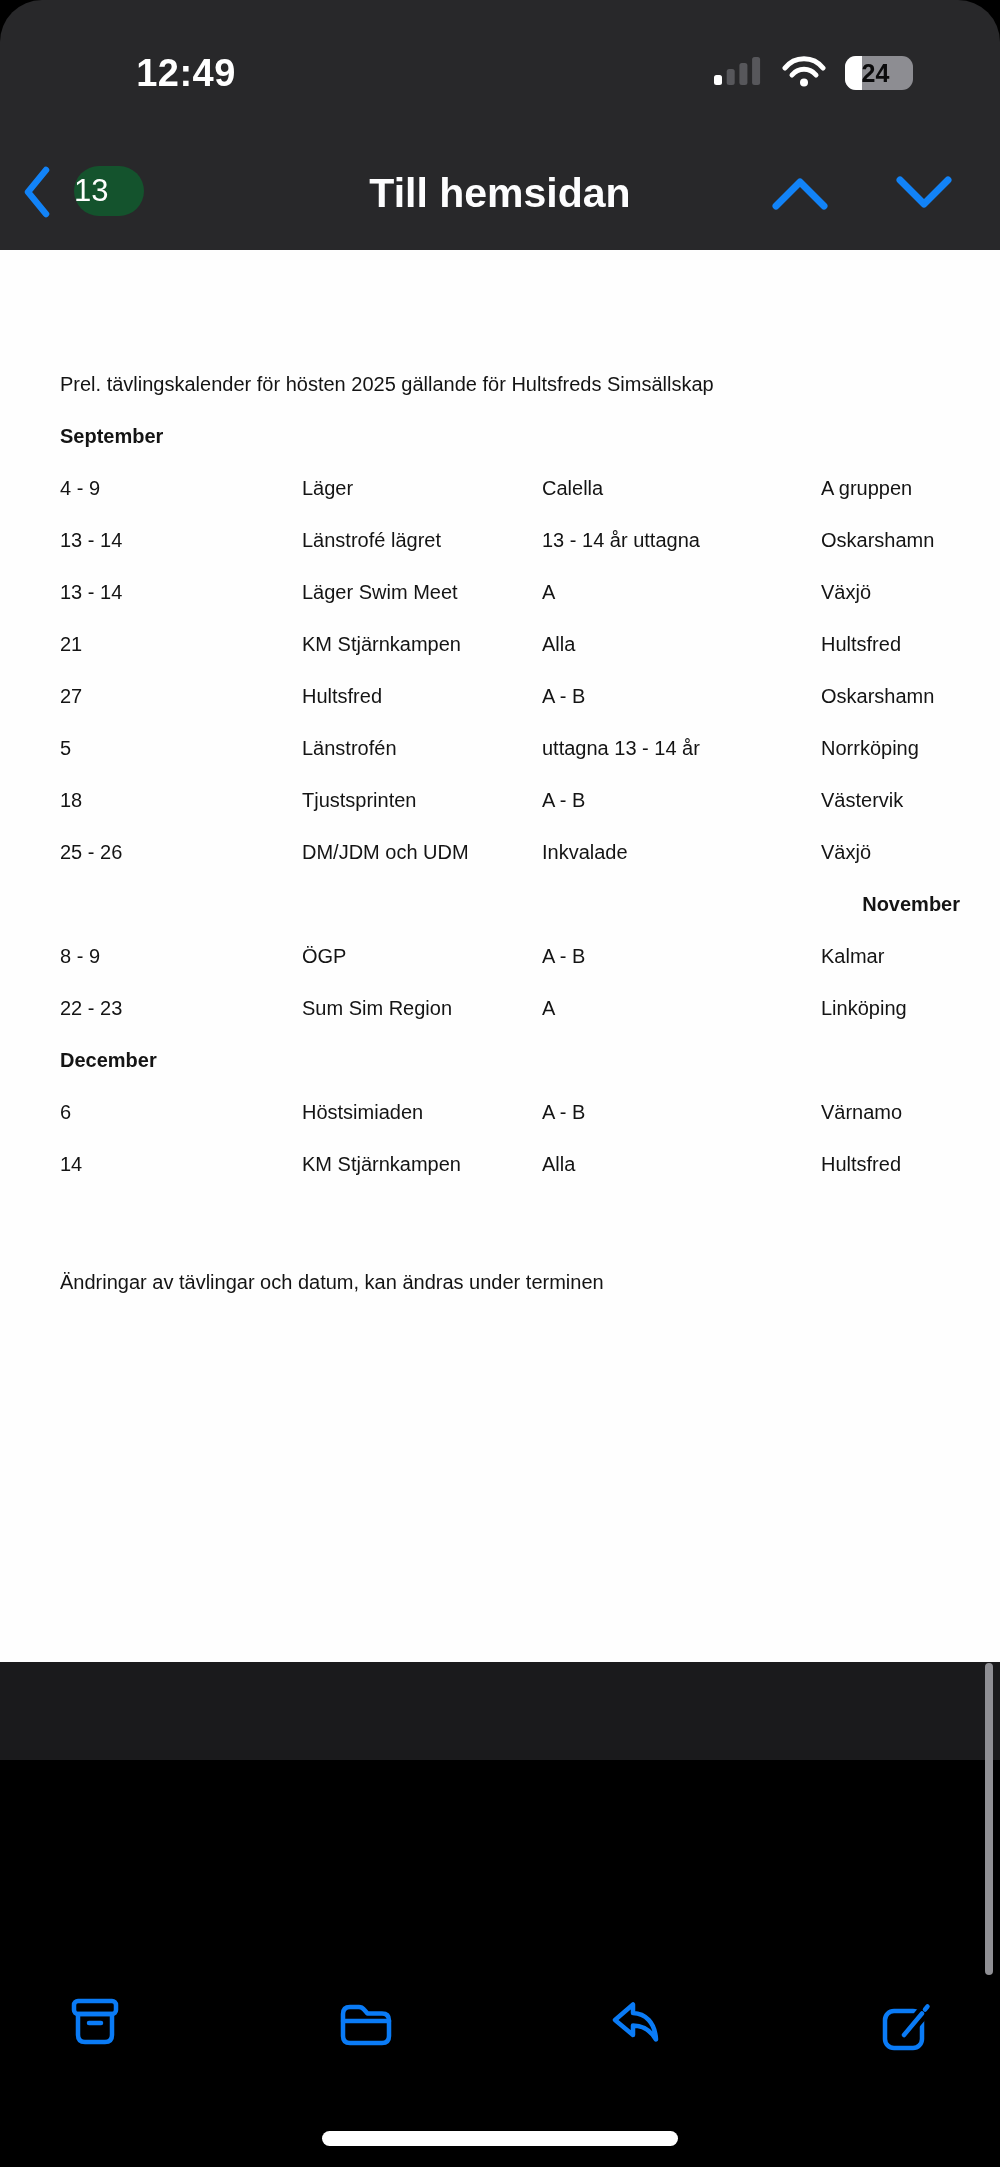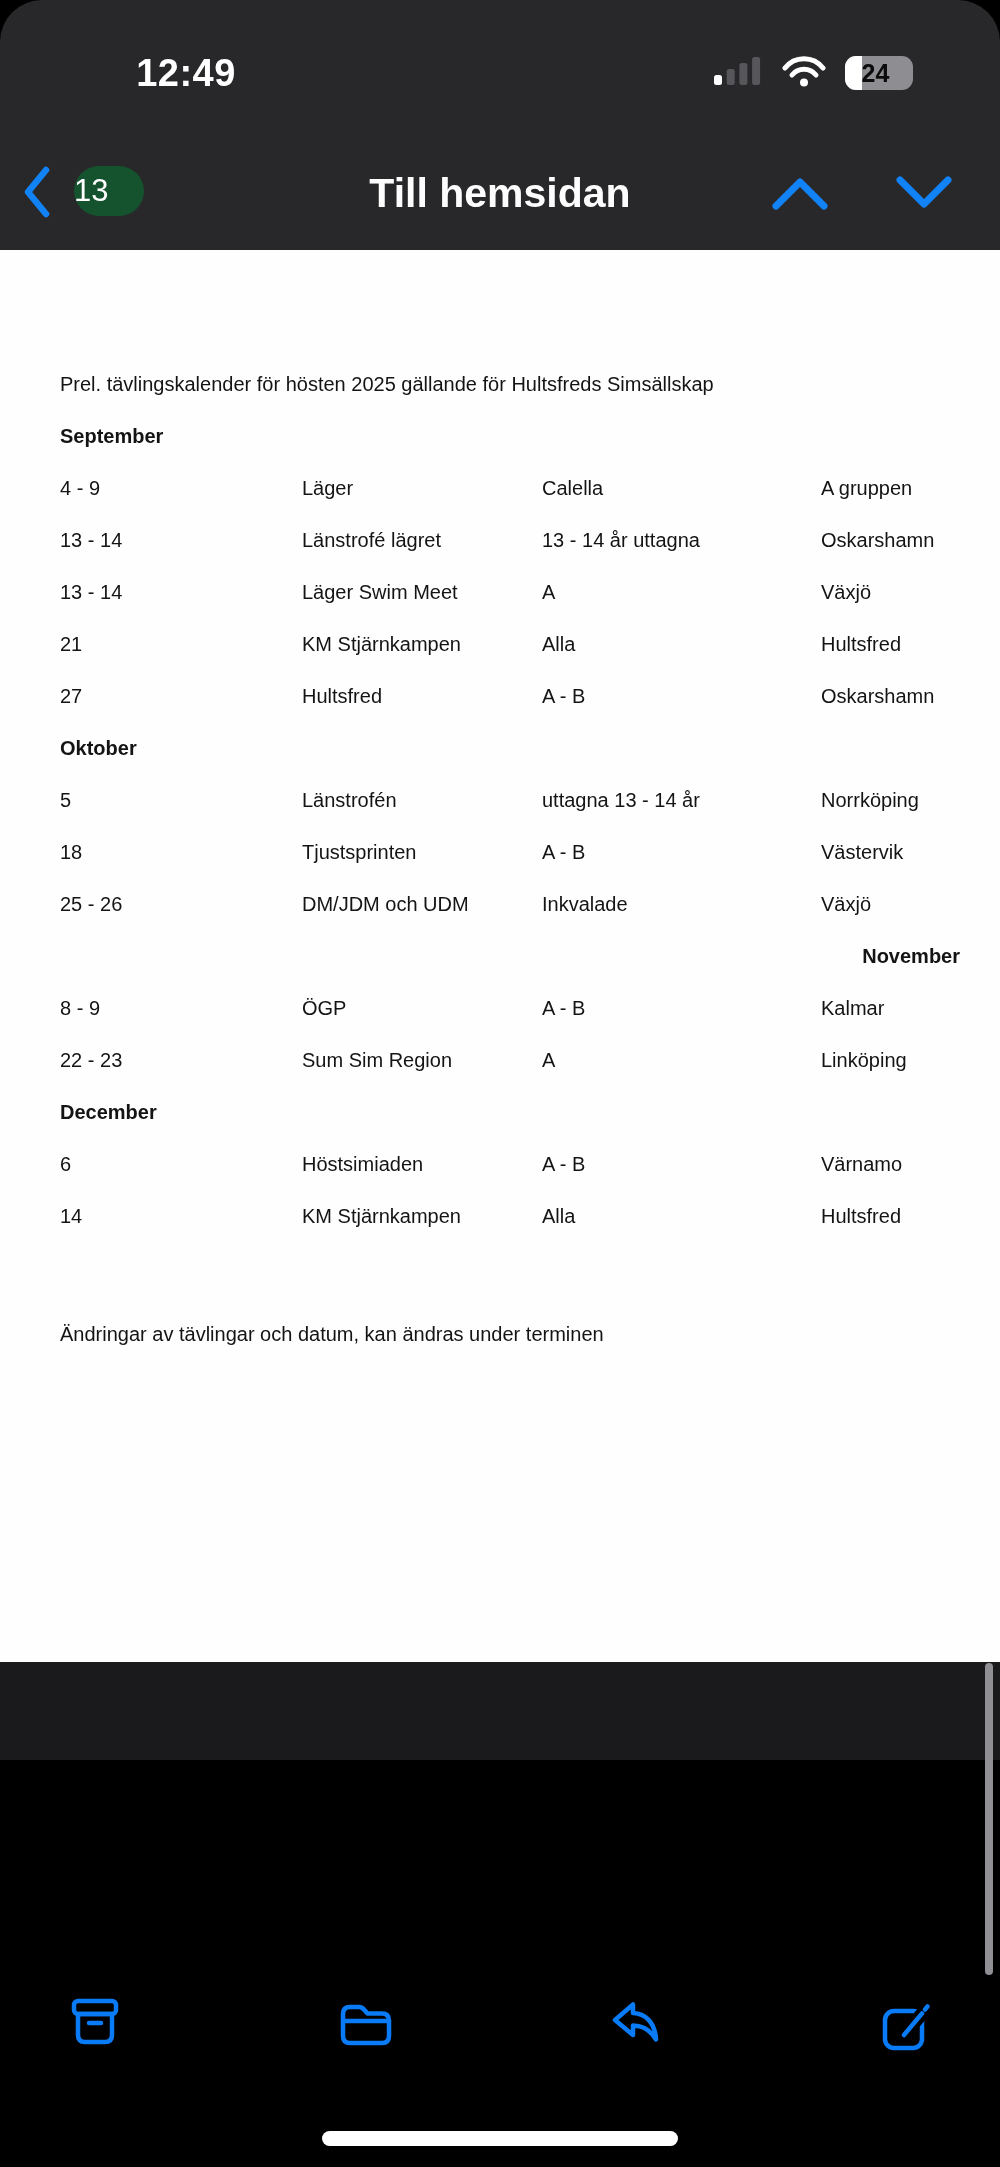--- a/index.html
+++ b/index.html
@@ -155,21 +155,20 @@
           <span class="c1">KM Stjärnkampen</span>
           <span class="c2">Alla</span>
           <span class="c3">Hultsfred</span>
         </div>
         <div class="event-row">
           <span class="c0">27</span>
           <span class="c1">Hultsfred</span>
           <span class="c2">A - B</span>
           <span class="c3">Oskarshamn</span>
         </div>
-        <div class="month-header">Oktober</div>
         <div class="event-row">
           <span class="c0">5</span>
           <span class="c1">Länstrofén</span>
           <span class="c2">uttagna 13 - 14 år</span>
           <span class="c3">Norrköping</span>
         </div>
         <div class="event-row">
           <span class="c0">18</span>
           <span class="c1">Tjustsprinten</span>
           <span class="c2">A - B</span>

